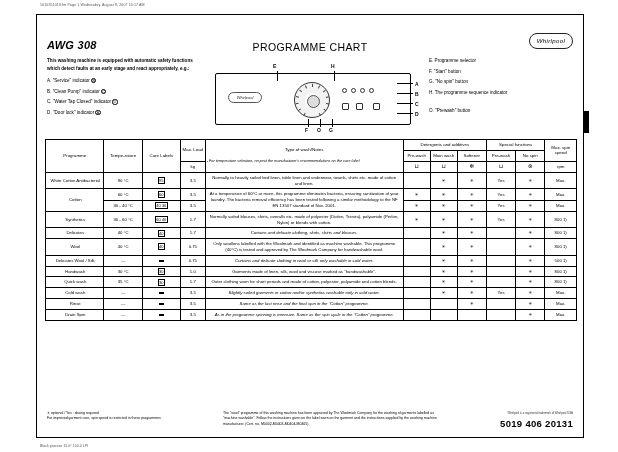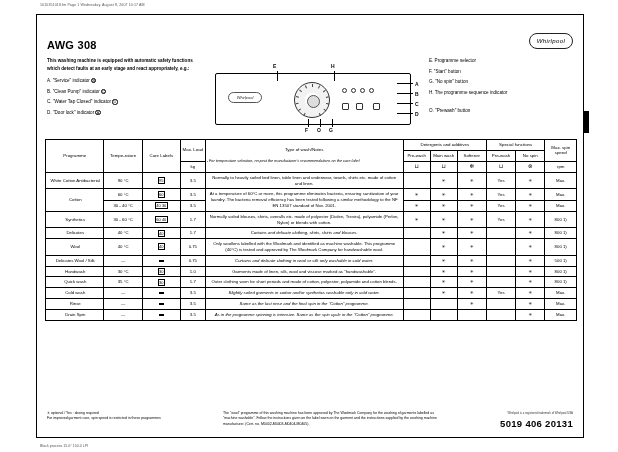--- a/index.html
+++ b/index.html
@@ -35,20 +35,21 @@
     width:548px; height:424px;
     border:0.6px solid #000;
     background:#fff;
   }
   .model {
     position:absolute;
     left:10px; top:24px;
     font-size:11px;
     font-weight:bold;
     letter-spacing:0.3px;
+    font-style:italic;
   }
   .chart-title {
     position:absolute;
     left:0; right:0; top:26px;
     text-align:center;
     font-size:10.5px;
     letter-spacing:0.4px;
   }
   .whirl {
     position:absolute;
@@ -245,20 +246,21 @@
 <div class="page">
 
   <div class="topbar">1010351018.fm  Page 1  Wednesday, August 8, 2007  10:17 AM</div>
   <div class="bottombar">Black process 15.0° 150.0 LPI</div>
 
   <div class="sheet">
 
     <div class="blackbar"></div>
 
     <div class="model">AWG 308</div>
+    <div class="chart-title">PROGRAMME CHART</div>
     <div class="whirl">Whirlpool</div>
 
     <div class="intro">
       <div class="hdr">This washing machine is equipped with automatic safety functions which detect faults at an early stage and react appropriately, e.g.:</div>
       <ul>
         <li>
           <span>A.</span>
           <span>"Service" indicator</span>
           <span class="circled">B</span>
         </li>

